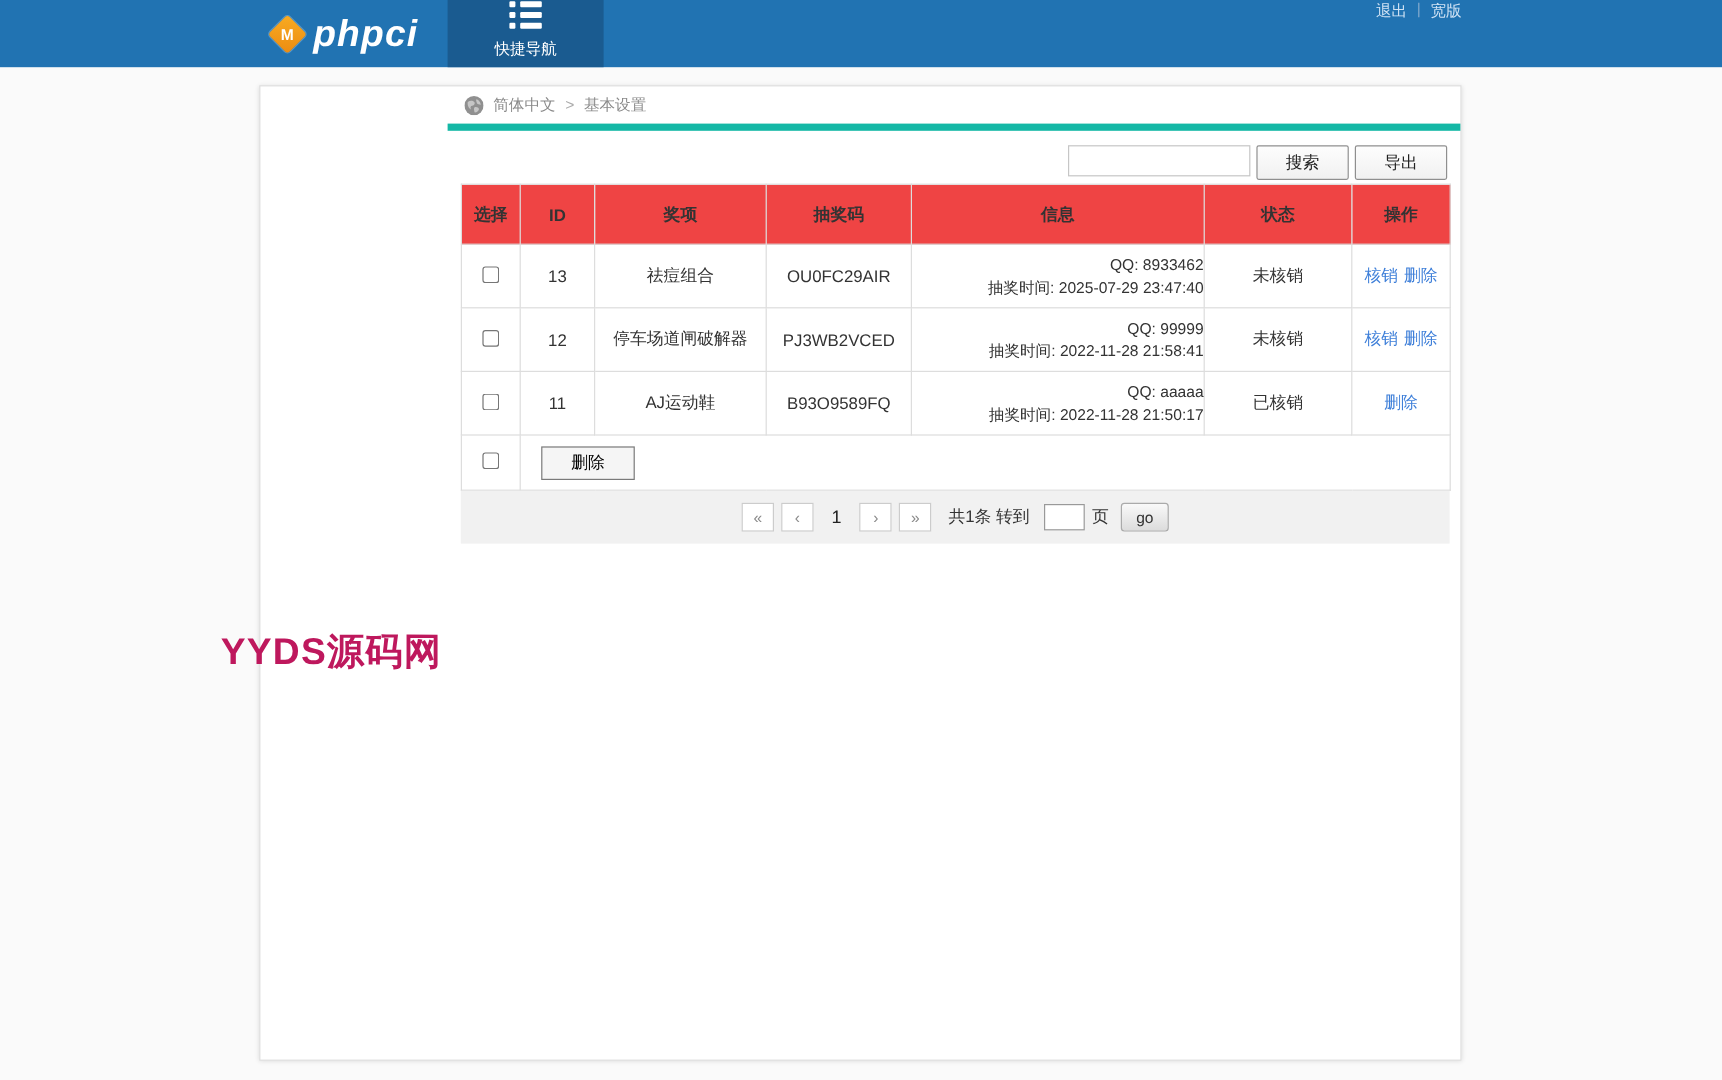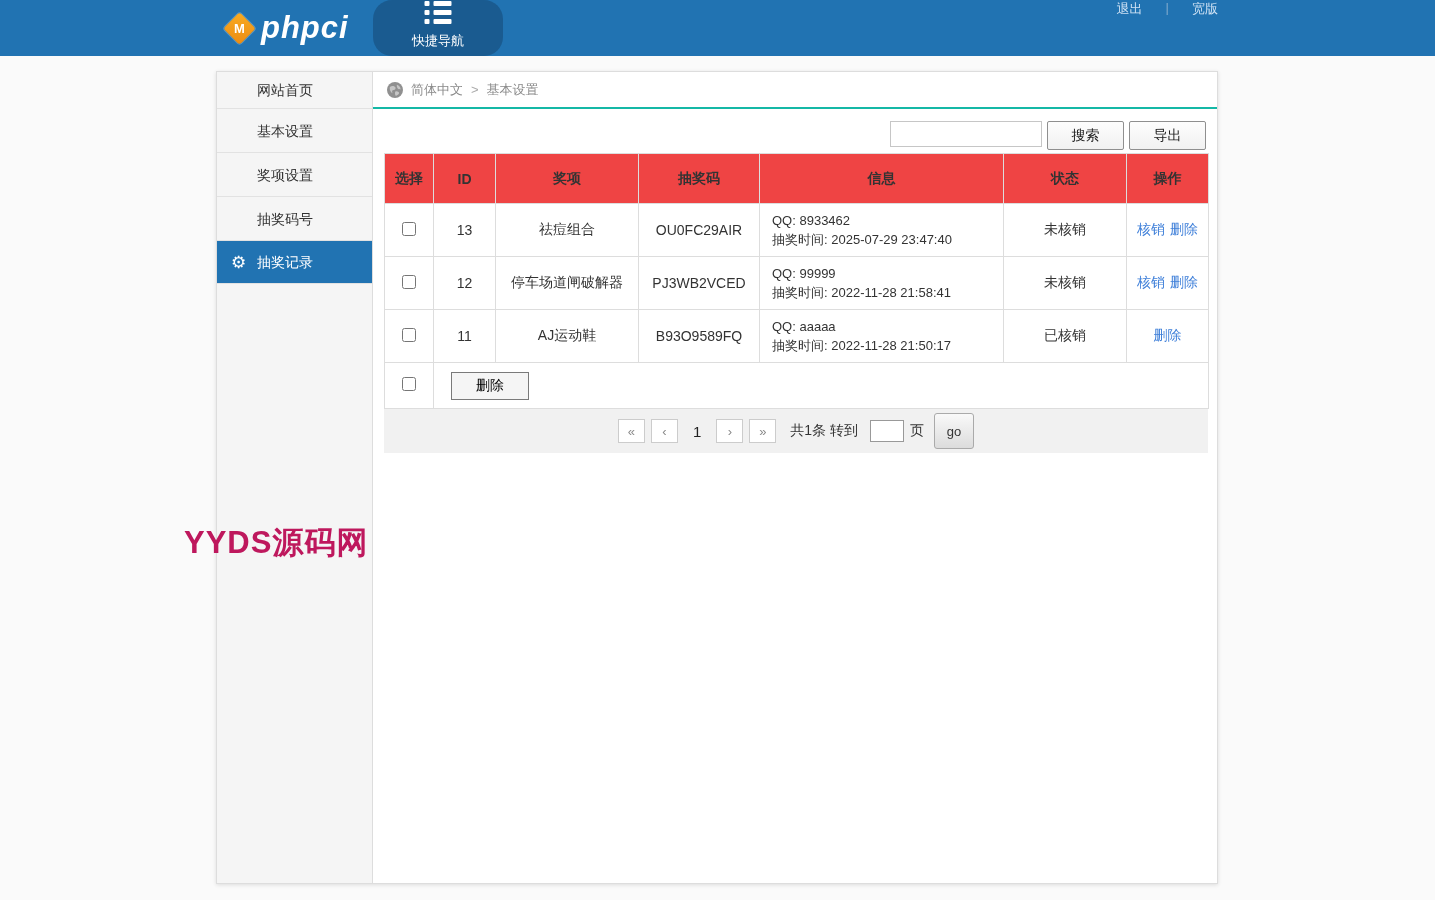--- a/index.html
+++ b/index.html
@@ -9,78 +9,78 @@
   
   .header { position:absolute; left:0; top:0; width:1435px; height:56px; background:#2173b2; }
   .brand { position:absolute; left:228px; top:0; height:56px; display:flex; align-items:center; gap:10px; cursor:pointer; }
   .brand-diamond { width:23px; height:23px; background:linear-gradient(135deg,#f8ab22,#ec8c12);
                    transform:rotate(45deg); border-radius:3px; display:flex; align-items:center; justify-content:center;
                    box-shadow:0 0 0 1px rgba(255,255,255,.25); }
   .brand-diamond b { transform:rotate(-45deg); color:#fff; font-size:13px; }
   .brand-text { color:#fff; font-size:31px; font-weight:bold; font-style:italic; letter-spacing:1px; }
   .nav-tab { position:absolute; left:373px; top:0; width:130px; height:56px; background:#1a5b90;
              display:flex; flex-direction:column; align-items:center; justify-content:flex-end;
-             padding-bottom:6px; cursor:pointer;border-radius:19px; }
+             padding-bottom:6px; cursor:pointer; }
   .list-icon { position:absolute; top:1px; left:50%; transform:translateX(-50%); display:flex; flex-direction:column; gap:4px; }
   .list-icon .row { display:flex; gap:4px; align-items:center; }
   .list-icon .dot { width:5px; height:5px; background:#fff; border-radius:1px; }
   .list-icon .bar { width:18px; height:5px; background:#fff; border-radius:1px; }
   .nav-tab-label { color:#fff; font-size:13px; }
-  .header-links { position:absolute; right:217px; top:0; font-size:13px; color:#cfe2f4; display:flex; gap:23px; align-items:flex-start; }
+  .header-links { position:absolute; right:217px; top:0; font-size:13px; color:#cfe2f4; display:flex; gap:8px; align-items:flex-start; }
   .header-links a { color:#cfe2f4; text-decoration:none; cursor:pointer; }
   .header-links .sep { color:#7fa9cc; }
 
   
   .panel { position:absolute; left:216px; top:71px; width:1002px; height:813px; background:#fff;
            border:1px solid #ddd; box-shadow:0 1px 4px rgba(0,0,0,.12); }
 
   
   .sidebar { position:absolute; left:0; top:0; bottom:0; width:156px; background:#f5f5f5; border-right:1px solid #ddd; }
   .side-item { height:44px; line-height:44px; padding-left:40px; font-size:14px; color:#333;
                border-bottom:1px solid #e2e2e2; cursor:pointer; position:relative; }
   .side-item:first-child { height:37px; line-height:37px; }
   .side-item.active { background:#2173b2; color:#fff; height:43px; line-height:43px; }
   .gear-icon { position:absolute; left:14px; top:0; font-size:17px; color:#fff; font-style:normal; }
 
   
   .main { position:absolute; left:156px; top:0; right:0; bottom:0; }
-  .breadcrumb { height:37px; border-bottom:2px solid #14b8a6; display:flex; align-items:center; gap:8px;
+  .breadcrumb { height:37px; border-bottom:6px solid #14b8a6; display:flex; align-items:center; gap:8px;
                 padding-left:14px; font-size:13px; color:#8a8a8a; }
   .breadcrumb .sep { color:#aaa; }
 
   .toolbar { display:flex; justify-content:flex-end; align-items:flex-start; gap:5px; margin:12px 11px 3px 11px; }
   .search-input { width:152px; height:26px; border:1px solid #c6c6c6; background:#fff; padding:0 6px; font-size:13px; }
   .btn { width:77px; height:29px; background:linear-gradient(#fdfdfd,#f1f1f1); border:1px solid #8f8f8f;
          border-radius:2px; font-size:14px; color:#222; cursor:pointer; font-family:inherit; }
 
   
   table { border-collapse:collapse; margin:0 11px; width:824px; table-layout:fixed; }
   th, td { border:1px solid #ddd; text-align:center; font-size:14px; }
   th { background:#ef4444; height:50px; font-weight:bold; }
   td { height:53px; background:#fff; }
-  .cell-info { text-align:left; padding-left:12px; font-size:13px; line-height:19px; }
+  .cell-info { text-align:right; padding-left:12px; font-size:13px; line-height:19px; }
   .actions a { color:#3e7fd9; text-decoration:none; cursor:pointer;margin-top:28px; }
   .actions a.verify { margin-right:5px; }
   .actions a:empty { display:none; margin:0; }
   input[type="checkbox"] { width:14px; height:14px; cursor:pointer; }
   .batch-row td { height:46px; }
   .batch-cell { text-align:left; padding-left:17px; }
   .batch-btn { width:78px; height:28px; background:#f5f5f5; border:1px solid #7a7a7a; font-size:14px;
                cursor:pointer; font-family:inherit; }
 
   
   .pagination { width:824px; margin:0 11px; height:44px; background:#f1f1f1; display:flex;
                 align-items:center; justify-content:center; gap:6px; font-size:14px; }
   .page-btn { min-width:27px; height:24px; background:#fff; border:1px solid #ccc; color:#8a8a8a;
               font-size:13px; display:flex; align-items:center; justify-content:center; cursor:pointer;
               font-family:inherit; }
   .page-current { font-size:15px; color:#222; margin:0 9px; }
   .page-total { margin-left:8px; }
   .goto-input { width:34px; height:22px; border:1px solid #999; background:#fff; margin-left:6px; text-align:center; font-size:13px; }
-  .go-btn { width:40px; height:36px; margin-left:4px; background:linear-gradient(#f9f9f9,#dcdcdc);
+  .go-btn { width:40px; height:24px; margin-left:4px; background:linear-gradient(#f9f9f9,#dcdcdc);
             border:1px solid #aaa; border-radius:3px; font-size:13px; color:#333; cursor:pointer; font-family:inherit; }
 
   .watermark { position:absolute; left:184px; top:522px; font-size:31px; font-weight:bold; color:#be185d;
                letter-spacing:1px; pointer-events:none; z-index:5; }
 </style>
 </head>
 <body>
 
 <div class="header">
   <div class="brand">
@@ -108,30 +108,20 @@
   </div>
   <div class="header-links">
     <a>退出</a>
     <span class="sep">|</span>
     <a>宽版</a>
   </div>
 </div>
 
 <div class="panel">
 
-  <div class="sidebar">
-    <div class="side-item">网站首页</div>
-    <div class="side-item">基本设置</div>
-    <div class="side-item">奖项设置</div>
-    <div class="side-item">抽奖码号</div>
-    <div class="side-item active">
-      <i class="gear-icon">⚙</i>
-      <span>抽奖记录</span>
-    </div>
-  </div>
 
   <div class="main">
 
     <div class="breadcrumb">
       <svg width="16" height="16" viewBox="0 0 16 16">
         <circle cx="8" cy="8" r="8" fill="#909090"></circle>
         <path d="M2.8 5 C5 3.4 7.2 4 8.2 5.1 C9.2 6.2 8.2 8.1 6.6 8.1 C5.1 8.1 4.6 9.6 5.6 11.2 C3.9 10.6 2.3 8 2.8 5Z" fill="#c6c6c6"></path>
         <path d="M10 2.8 C12.1 3.4 13.6 5.4 13.6 7.4 C12.5 6.9 11 7.4 10.4 5.9 C9.9 4.7 9.5 3.3 10 2.8Z" fill="#c6c6c6"></path>
         <path d="M9 9.2 C11 9.1 12.6 10.1 12 11.6 C10.8 13.4 9 14.1 8.5 13.5 C8 12.5 7.5 9.3 9 9.2Z" fill="#c6c6c6"></path>
       </svg>

